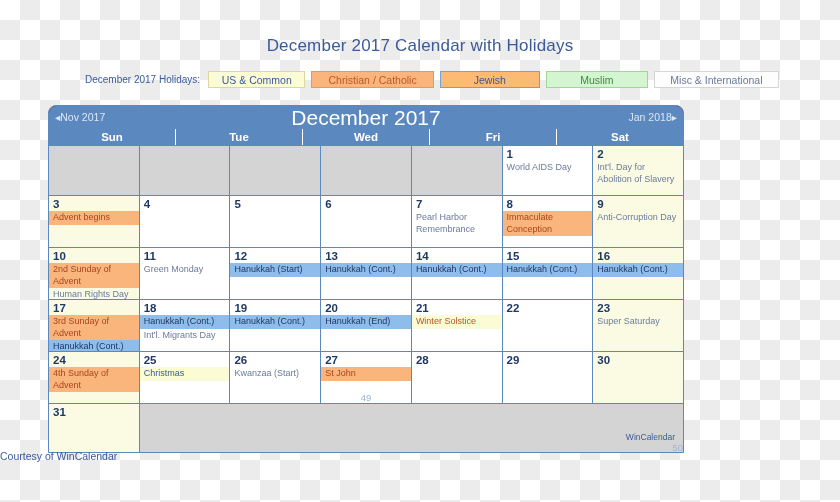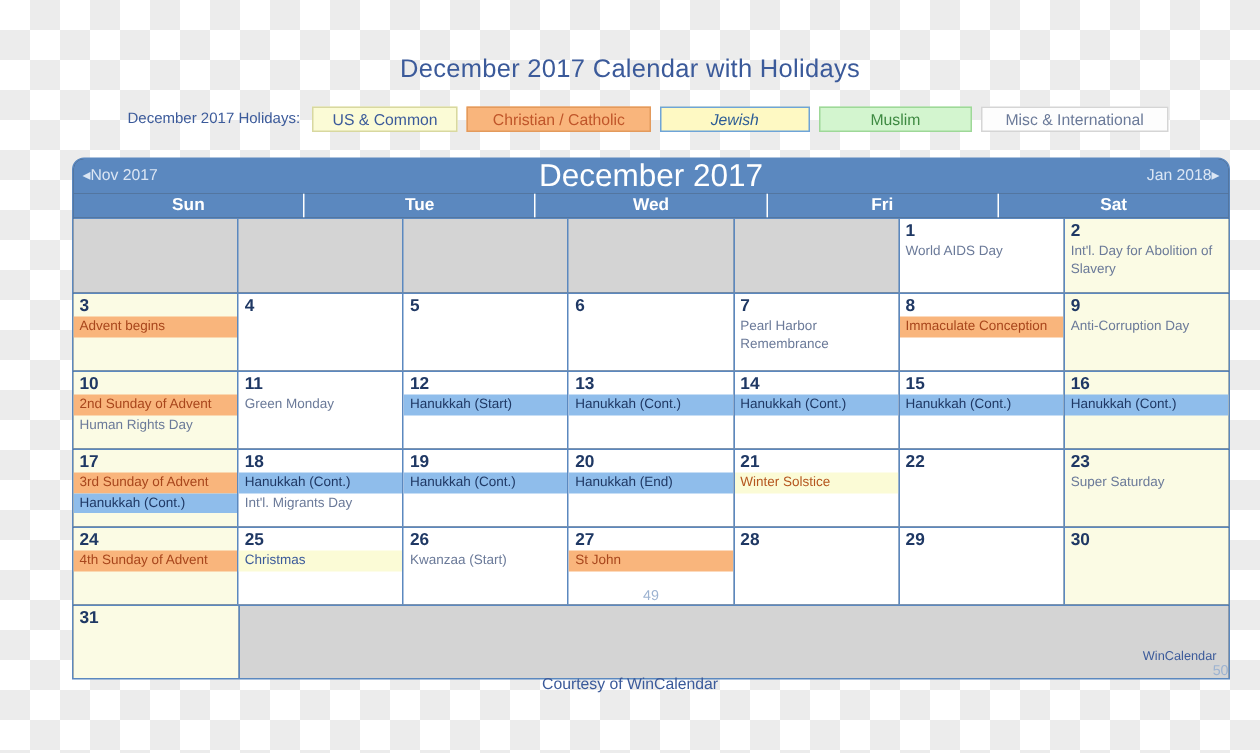--- a/index.html
+++ b/index.html
@@ -32,31 +32,31 @@
   .legend-label{
     font-size:10px;color:#3b5a9a;white-space:nowrap;margin-right:8px;
   }
   .legend-box{
     height:17px;line-height:17px;text-align:center;
     font-size:10.5px;border:1px solid #c9c9a8;margin-right:6px;
     box-sizing:border-box;
   }
   .lg-us      {width:105px;background:#fbfbd6;border-color:#d8d8a0;color:#3b5a9a;}
   .lg-chr     {width:132px;background:#f9b57c;border-color:#e39a5c;color:#c0562a;}
-  .lg-jew     {width:108px;background:#fef9c3;border-color:#6ea4d8;color:#2c5c96;font-style:italic;}
+  .lg-jew     {width:108px;background:#fdba74;border-color:#6ea4d8;color:#2c5c96;}
   .lg-mus     {width:110px;background:#d3f5cf;border-color:#9ed898;color:#3e8a42;}
   .lg-misc    {width:135px;background:#fdfdfd;border-color:#d5d5d5;color:#6b7a99;}
 
   
   .cal{
-    position:absolute;left:48px;top:105px;width:772px;
+    position:absolute;left:48px;top:105px;width:636px;
     border:1px solid #5b88bf;
     border-top-left-radius:8px;border-top-right-radius:8px;
     box-sizing:border-box;
-    background:#404040;
+    background:#b91c1c;
   }
   .cal-titlebar{
     height:23px;background:#5b88bf;color:#ffffff;
     border-top-left-radius:7px;border-top-right-radius:7px;
     position:relative;
   }
   .cal-month{
     position:absolute;left:0;right:0;top:0;height:23px;line-height:23px;
     text-align:center;font-size:21px;color:#ffffff;
   }
@@ -108,21 +108,21 @@
   }
   .brand{
     position:absolute;right:8px;bottom:10px;
     font-size:8.5px;color:#3b5a9a;
   }
   .wk50{
     position:absolute;left:0;right:0;bottom:-1px;text-align:right;
     font-size:9.5px;color:#9db3d1;line-height:11px;
   }
   .footer{
-    position:absolute;left:0;top:450px;width:840px;text-align:center;
+    position:absolute;left:0;top:450px;width:840px;
     font-size:10.5px;color:#3b5a9a;
   }
 </style>
 </head>
 <body>
 
 <div class="page">
 
   <div class="title">December 2017 Calendar with Holidays</div>
 

